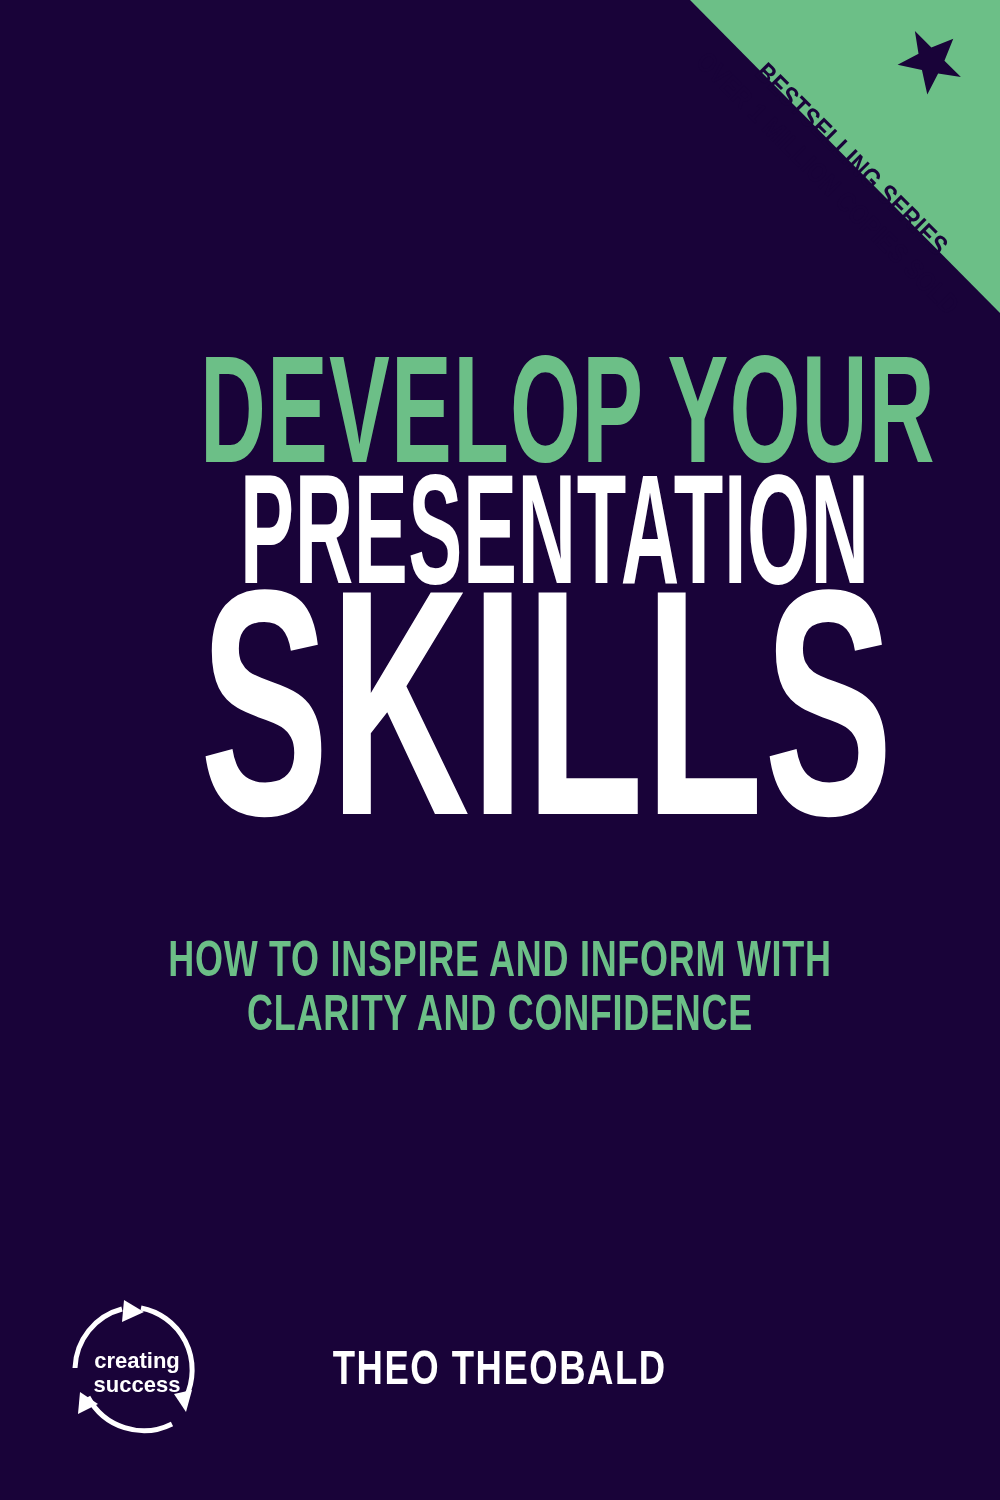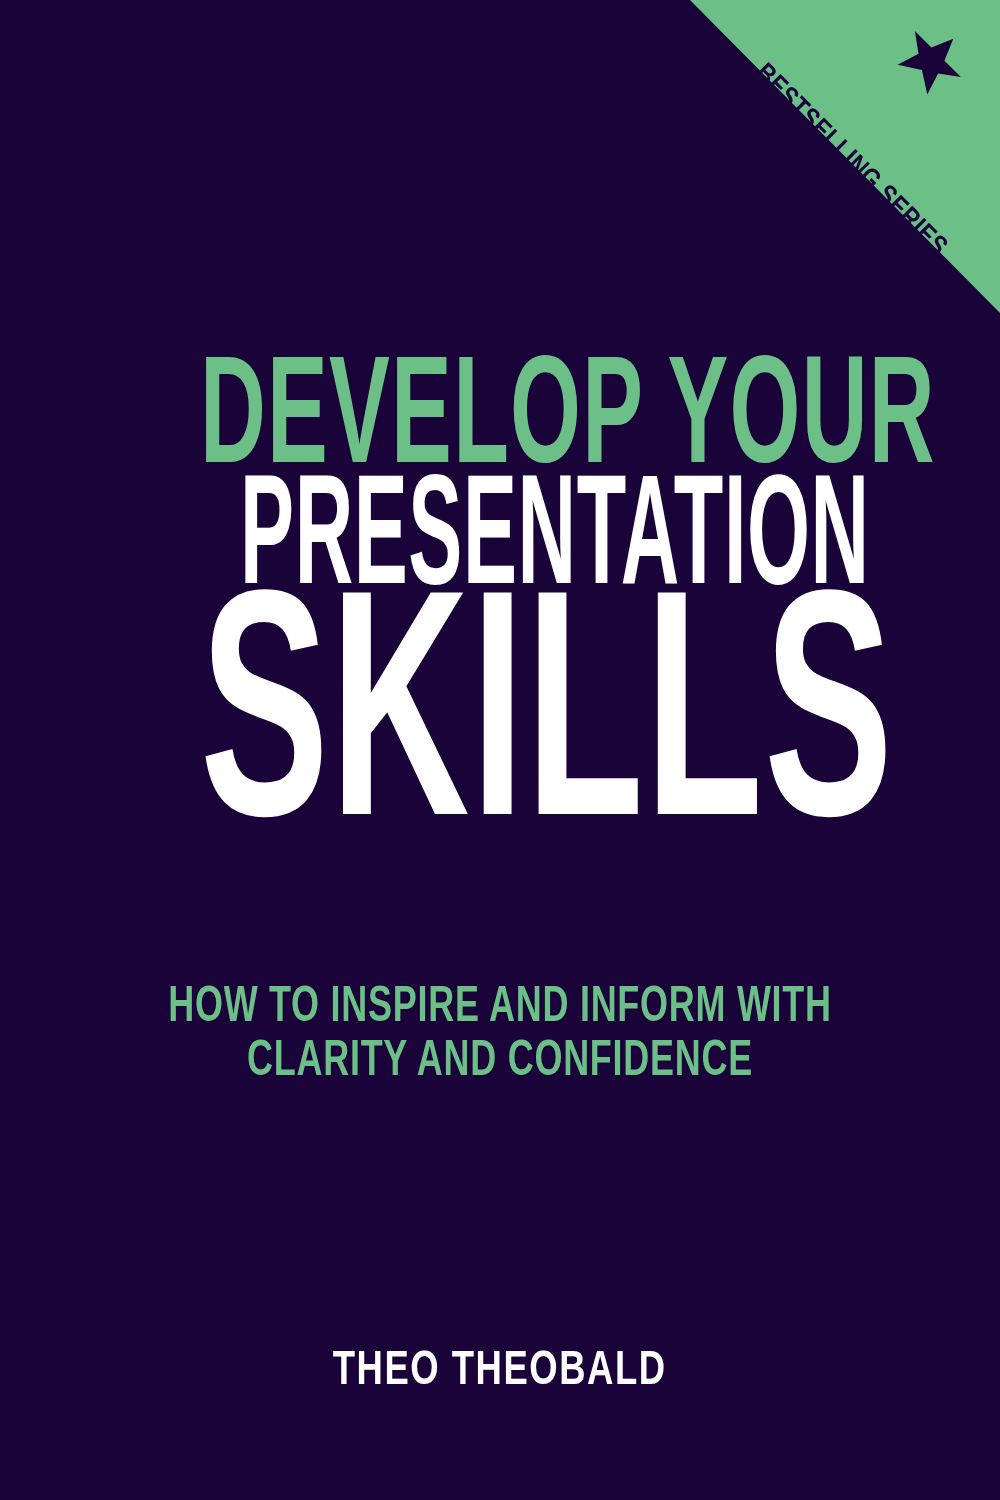--- a/index.html
+++ b/index.html
@@ -73,21 +73,20 @@
     margin-top: -46px;
   }
 
   
   #subtitle-block {
     position: absolute;
     left: 0;
     top: 932px;
     width: 1000px;
     text-align: center;
-    margin-top: 45px;
   }
   .subtitle-line {
     display: block;
     color: #6cbf87;
     font-family: "Liberation Sans Narrow", "Liberation Sans", sans-serif;
     font-weight: bold;
     text-transform: uppercase;
     font-size: 50px;
     line-height: 1.08;
     white-space: nowrap;
@@ -173,15 +172,34 @@
 
   <div id="subtitle-block">
     <span class="subtitle-line">HOW TO INSPIRE AND INFORM WITH</span>
     <span class="subtitle-line">CLARITY AND CONFIDENCE</span>
   </div>
 
   <div id="author">
     <span id="author-name">THEO THEOBALD</span>
   </div>
 
+  <div id="series-badge">
+    <svg width="150" height="150" viewBox="0 0 150 150" xmlns="http://www.w3.org/2000/svg">
+      <g fill="none" stroke="#ffffff" stroke-width="5">
+
+        <path d="M 79,12 A 63,63 0 0 1 124,101"></path>
+
+        <path d="M 110,128 A 63,63 0 0 1 26,101"></path>
+
+        <path d="M 13,72 A 63,63 0 0 1 60,13"></path>
+      </g>
+
+      <polygon points="62,4 82,16 60,26" fill="#ffffff"></polygon>
+      <polygon points="130,94 124,116 112,98" fill="#ffffff"></polygon>
+      <polygon points="18,96 36,108 16,118" fill="#ffffff"></polygon>
+
+      <text class="badge-word" x="75" y="72" text-anchor="middle">creating</text>
+      <text class="badge-word" x="75" y="96" text-anchor="middle">success</text>
+    </svg>
+  </div>
 
 
 </div>
 
 </body></html>

